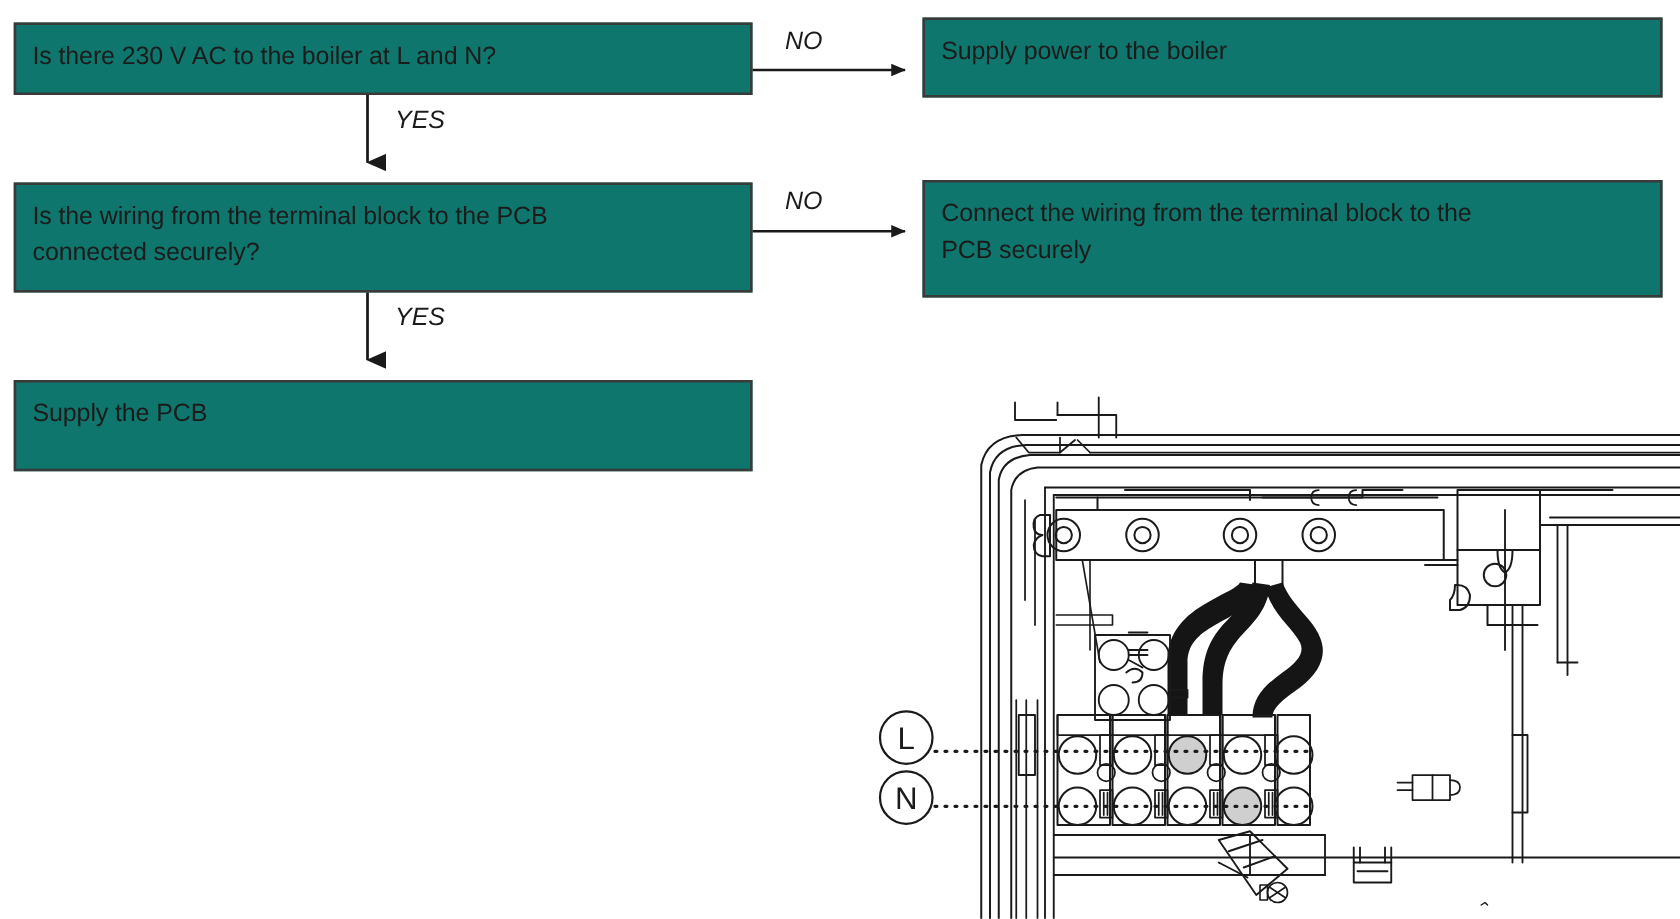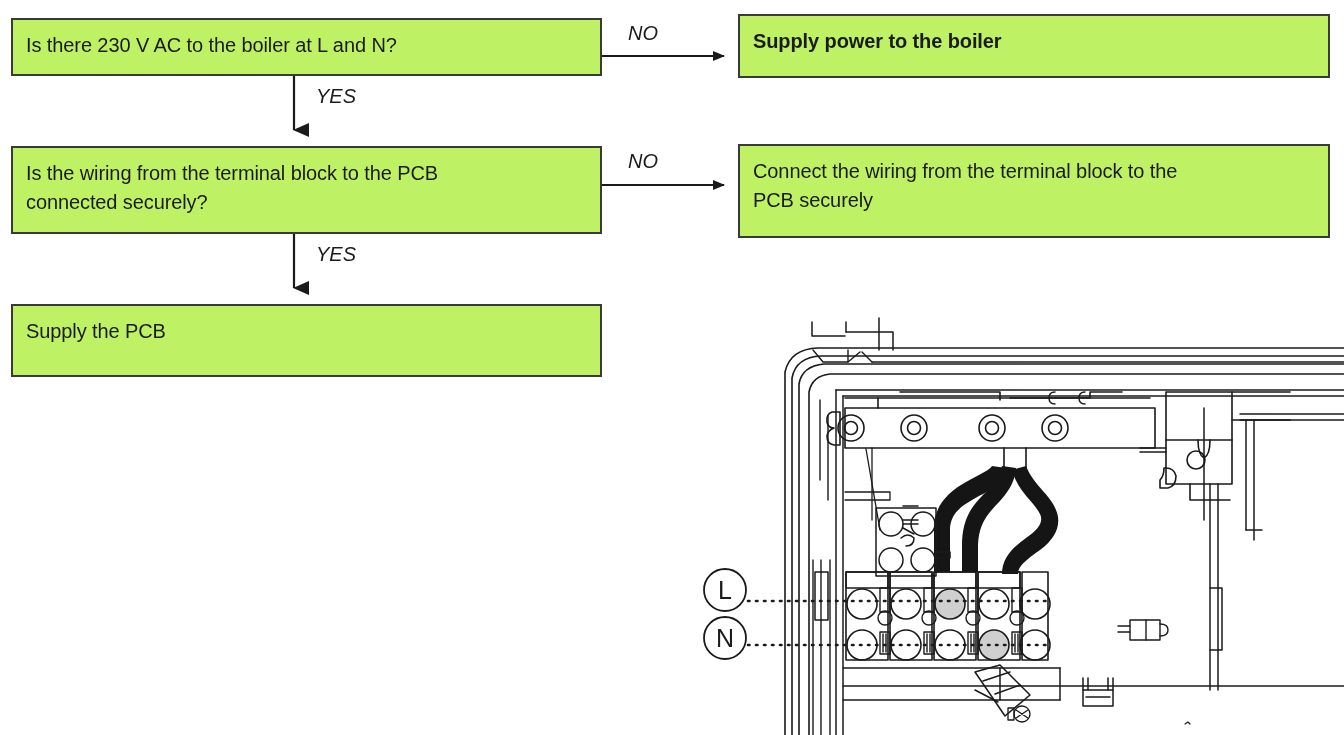--- a/index.html
+++ b/index.html
@@ -18,21 +18,21 @@
   #stage {
     position: absolute;
     left: 0; top: 0;
     width: 1344px;
     height: 735px;
   }
   .node-box {
     position: absolute;
     box-sizing: border-box;
     border: 2px solid #3a3a3a;
-    background: #bef264;
+    background: #0f766e;
   }
   .node-text {
     position: absolute;
     left: 13px;
     top: 11px;
     right: 10px;
     font-size: 20px;
     line-height: 29px;
     color: #1b1b1b;
     white-space: pre-line;
@@ -67,21 +67,21 @@
 </style>
 </head>
 <body>
 
 <div id="stage">
 
   <div class="node-box" id="box-q1" style="left: 11px; top: 18px; width: 591px; height: 58px;">
     <div class="node-text">Is there 230 V AC to the boiler at L and N?</div>
   </div>
 
-  <div class="node-box" id="box-a1" style="left: 738px; top: 14px; width: 592px; height: 64px; font-weight: bold;">
+  <div class="node-box" id="box-a1" style="left: 738px; top: 14px; width: 592px; height: 64px;">
     <div class="node-text">Supply power to the boiler</div>
   </div>
 
   <div class="node-box" id="box-q2" style="left: 11px; top: 146px; width: 591px; height: 88px;">
     <div class="node-text">Is the wiring from the terminal block to the PCB
 connected securely?</div>
   </div>
 
   <div class="node-box" id="box-a2" style="left: 738px; top: 144px; width: 592px; height: 94px;">
     <div class="node-text">Connect the wiring from the terminal block to the

